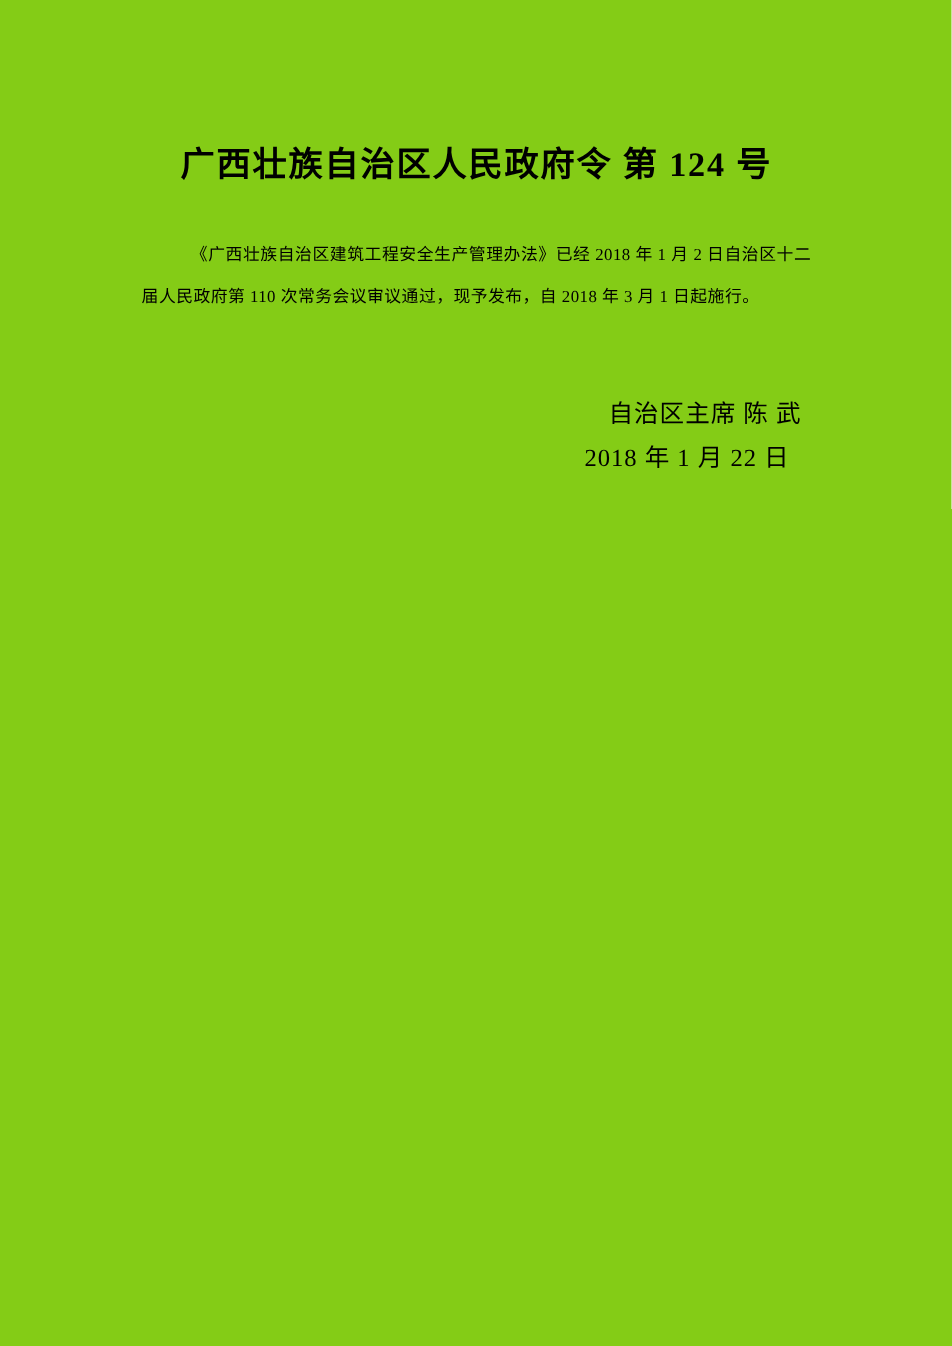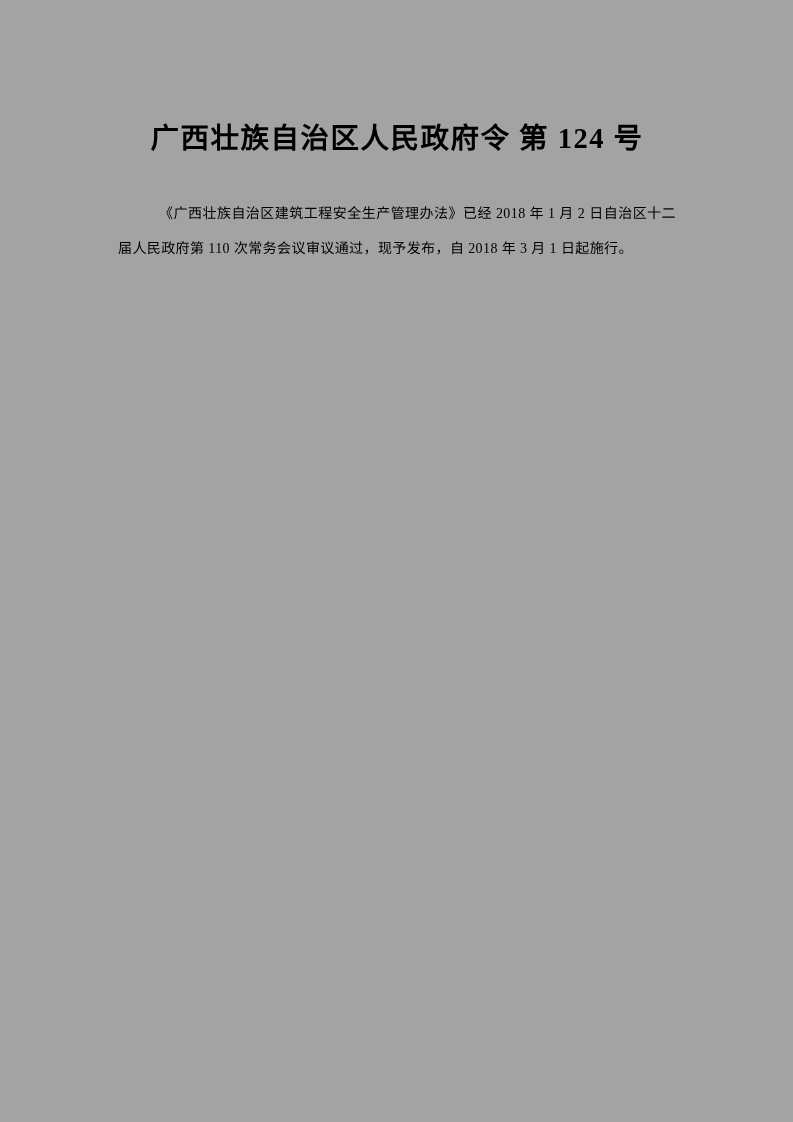--- a/index.html
+++ b/index.html
@@ -14,21 +14,21 @@
     font-family: "Liberation Serif", "DejaVu Serif", serif;
     color: #000000;
     overflow: hidden;
   }
   .page {
     position: absolute;
     left: 0;
     top: 0;
     width: 793px;
     height: 1122px;
-    background: #a3a3a3;
+    background: #84cc16;
   }
   .content {
     position: absolute;
     left: 118px;
     top: 0;
     width: 558px;
   }
   .doc-title {
     margin-top: 122px;
     text-align: center;
@@ -65,15 +65,19 @@
 </head>
 <body>
 
 <div class="page">
   <div class="content">
 
     <div class="doc-title">广西壮族自治区人民政府令  第 124 号</div>
 
     <div class="body-para">《广西壮族自治区建筑工程安全生产管理办法》已经 2018 年 1 月 2 日自治区十二届人民政府第 110 次常务会议审议通过，现予发布，自 2018 年 3 月 1 日起施行。</div>
 
+    <div class="signature-block">
+      <div class="sig-line-1">自治区主席   陈   武</div>
+      <div class="sig-line-2">2018 年 1 月 22 日</div>
+    </div>
 
   </div>
 </div>
 
 </body></html>

